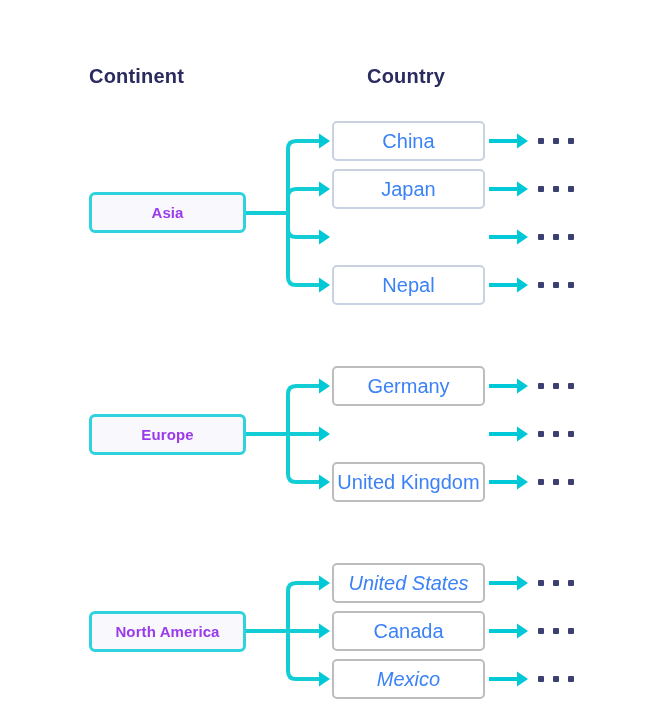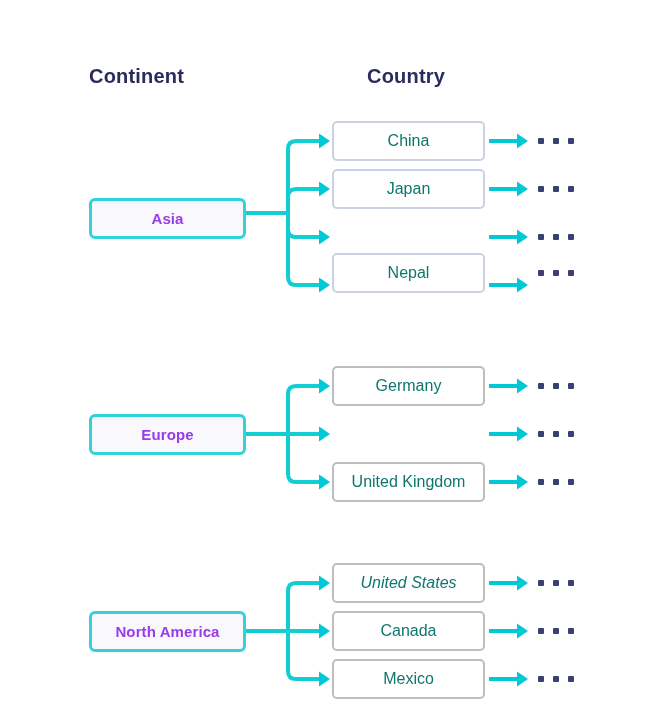--- a/index.html
+++ b/index.html
@@ -80,22 +80,22 @@
     border-radius: 5px;
     background: #ffffff;
     display: flex;
     align-items: center;
     justify-content: center;
   }
   .country-box.gray {
     border-color: #bdbdbd;
   }
   .country-label {
-    font-size: 16px;
-    color: #0f766e;
+    font-size: 20px;
+    color: #3b82f6;
     white-space: nowrap;
   }
 
   
   .conn-svg {
     position: absolute;
     left: 0;
     top: 0;
     overflow: visible;
     pointer-events: none;
@@ -138,21 +138,21 @@
           <path d="M 528 169 L 517 161.5 L 517 176.5 Z" fill="#00c8d7"></path>
           <path d="M 288 193 L 288 209 Q 288 217 296 217 L 319 217" stroke="#12cdd4" stroke-width="4" fill="none" stroke-linecap="butt" stroke-linejoin="round"></path>
           <path d="M 330 217 L 319 209.5 L 319 224.5 Z" fill="#00c8d7"></path>
           <path d="M 489 217 L 517 217" stroke="#00c8d7" stroke-width="4" fill="none" stroke-linecap="butt" stroke-linejoin="round"></path>
           <path d="M 528 217 L 517 209.5 L 517 224.5 Z" fill="#00c8d7"></path>
           <path d="M 288 193 L 288 257 Q 288 265 296 265 L 319 265" stroke="#12cdd4" stroke-width="4" fill="none" stroke-linecap="butt" stroke-linejoin="round"></path>
           <path d="M 330 265 L 319 257.5 L 319 272.5 Z" fill="#00c8d7"></path>
           <path d="M 489 265 L 517 265" stroke="#00c8d7" stroke-width="4" fill="none" stroke-linecap="butt" stroke-linejoin="round"></path>
           <path d="M 528 265 L 517 257.5 L 517 272.5 Z" fill="#00c8d7"></path>
         </svg>
-        <div class="continent-box" style="top: 178px;">
+        <div class="continent-box" style="top: 172px;">
           <span class="continent-label">Asia</span>
         </div>
         <div class="country-row" style="top: 101px;">
           <div class="country-box">
             <span class="country-label">China</span>
           </div>
           <div class="dots" title="..." style="left: 538px; top: 17px;">
             <span class="dot"></span>
             <span class="dot"></span>
             <span class="dot"></span>
@@ -168,21 +168,21 @@
             <span class="dot"></span>
           </div>
         </div>
         <div class="country-row" style="top: 197px;">
           <div class="dots" title="..." style="left: 538px; top: 17px;">
             <span class="dot"></span>
             <span class="dot"></span>
             <span class="dot"></span>
           </div>
         </div>
-        <div class="country-row" style="top: 233px;">
+        <div class="country-row" style="top: 245px;">
           <div class="country-box">
             <span class="country-label">Nepal</span>
           </div>
           <div class="dots" title="..." style="left: 538px; top: 17px;">
             <span class="dot"></span>
             <span class="dot"></span>
             <span class="dot"></span>
           </div>
         </div>
       </div>
@@ -265,21 +265,21 @@
         <div class="country-row" style="top: 591px;">
           <div class="country-box gray">
             <span class="country-label">Canada</span>
           </div>
           <div class="dots" title="..." style="left: 538px; top: 17px;">
             <span class="dot"></span>
             <span class="dot"></span>
             <span class="dot"></span>
           </div>
         </div>
-        <div class="country-row" style="top: 639px;">
+        <div class="country-row" style="top: 639px; font-style: italic;">
           <div class="country-box gray">
             <span class="country-label">Mexico</span>
           </div>
           <div class="dots" title="..." style="left: 538px; top: 17px;">
             <span class="dot"></span>
             <span class="dot"></span>
             <span class="dot"></span>
           </div>
         </div>
       </div>

